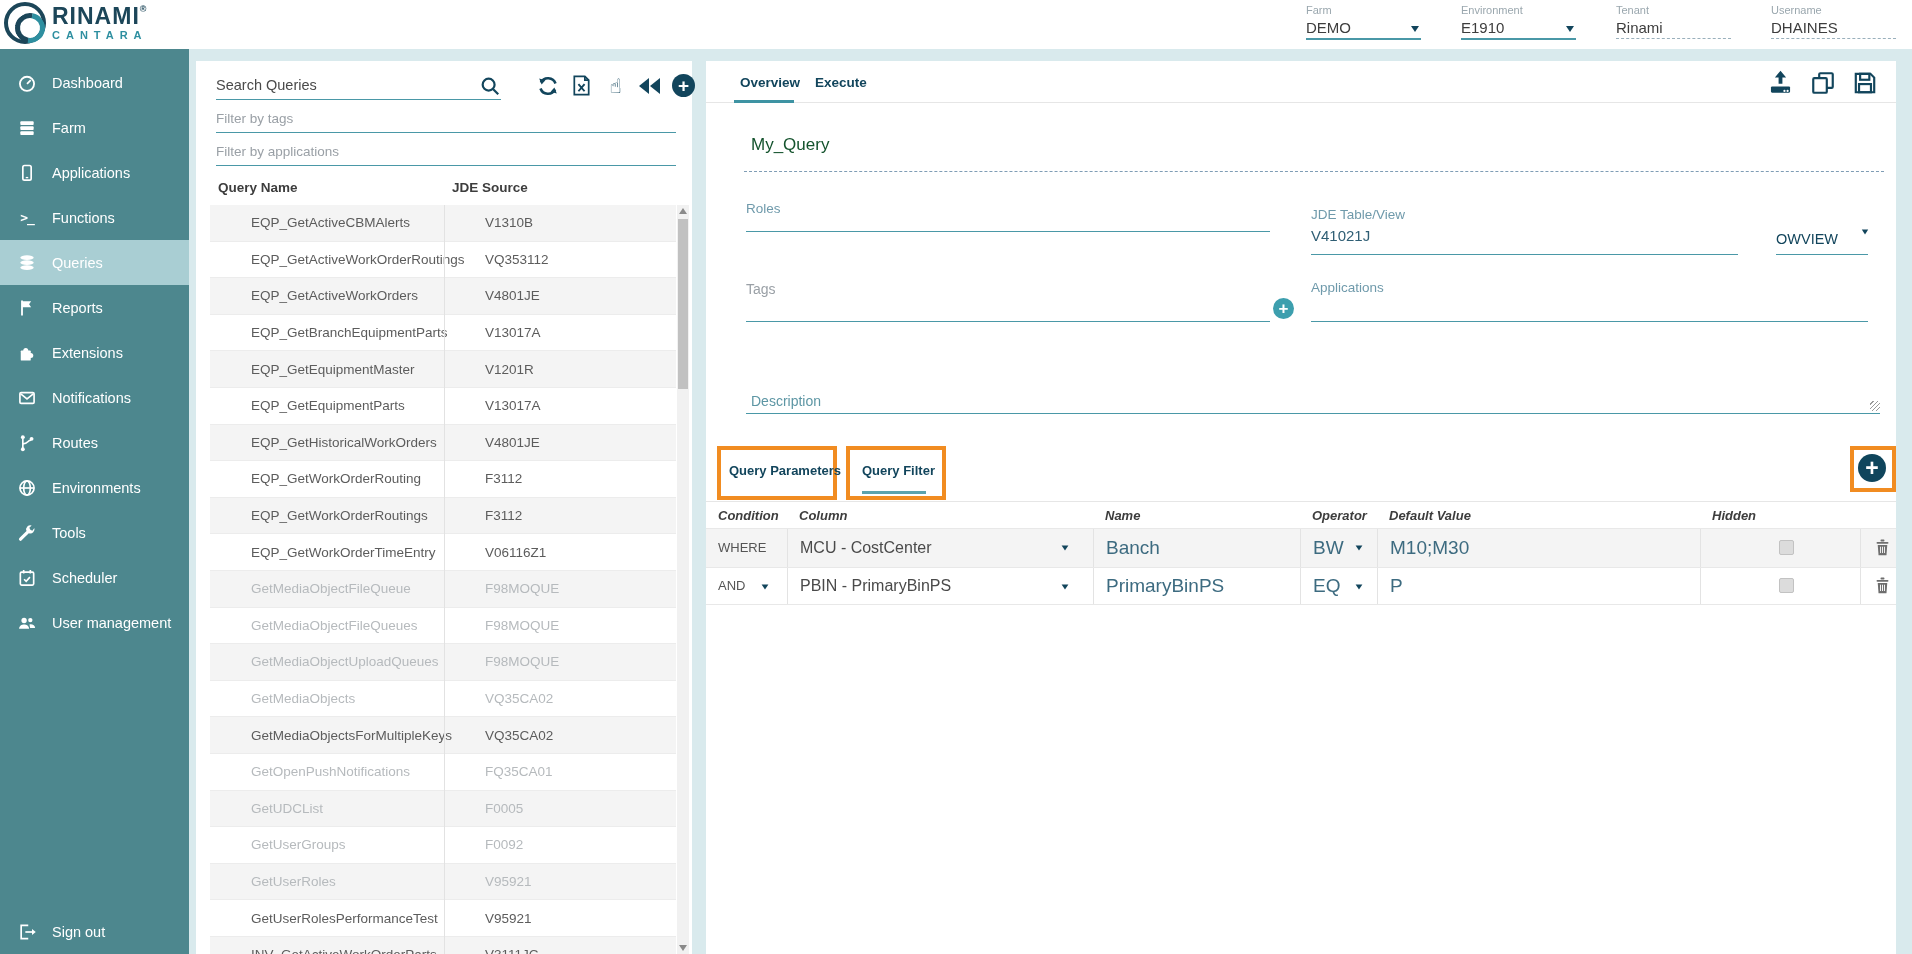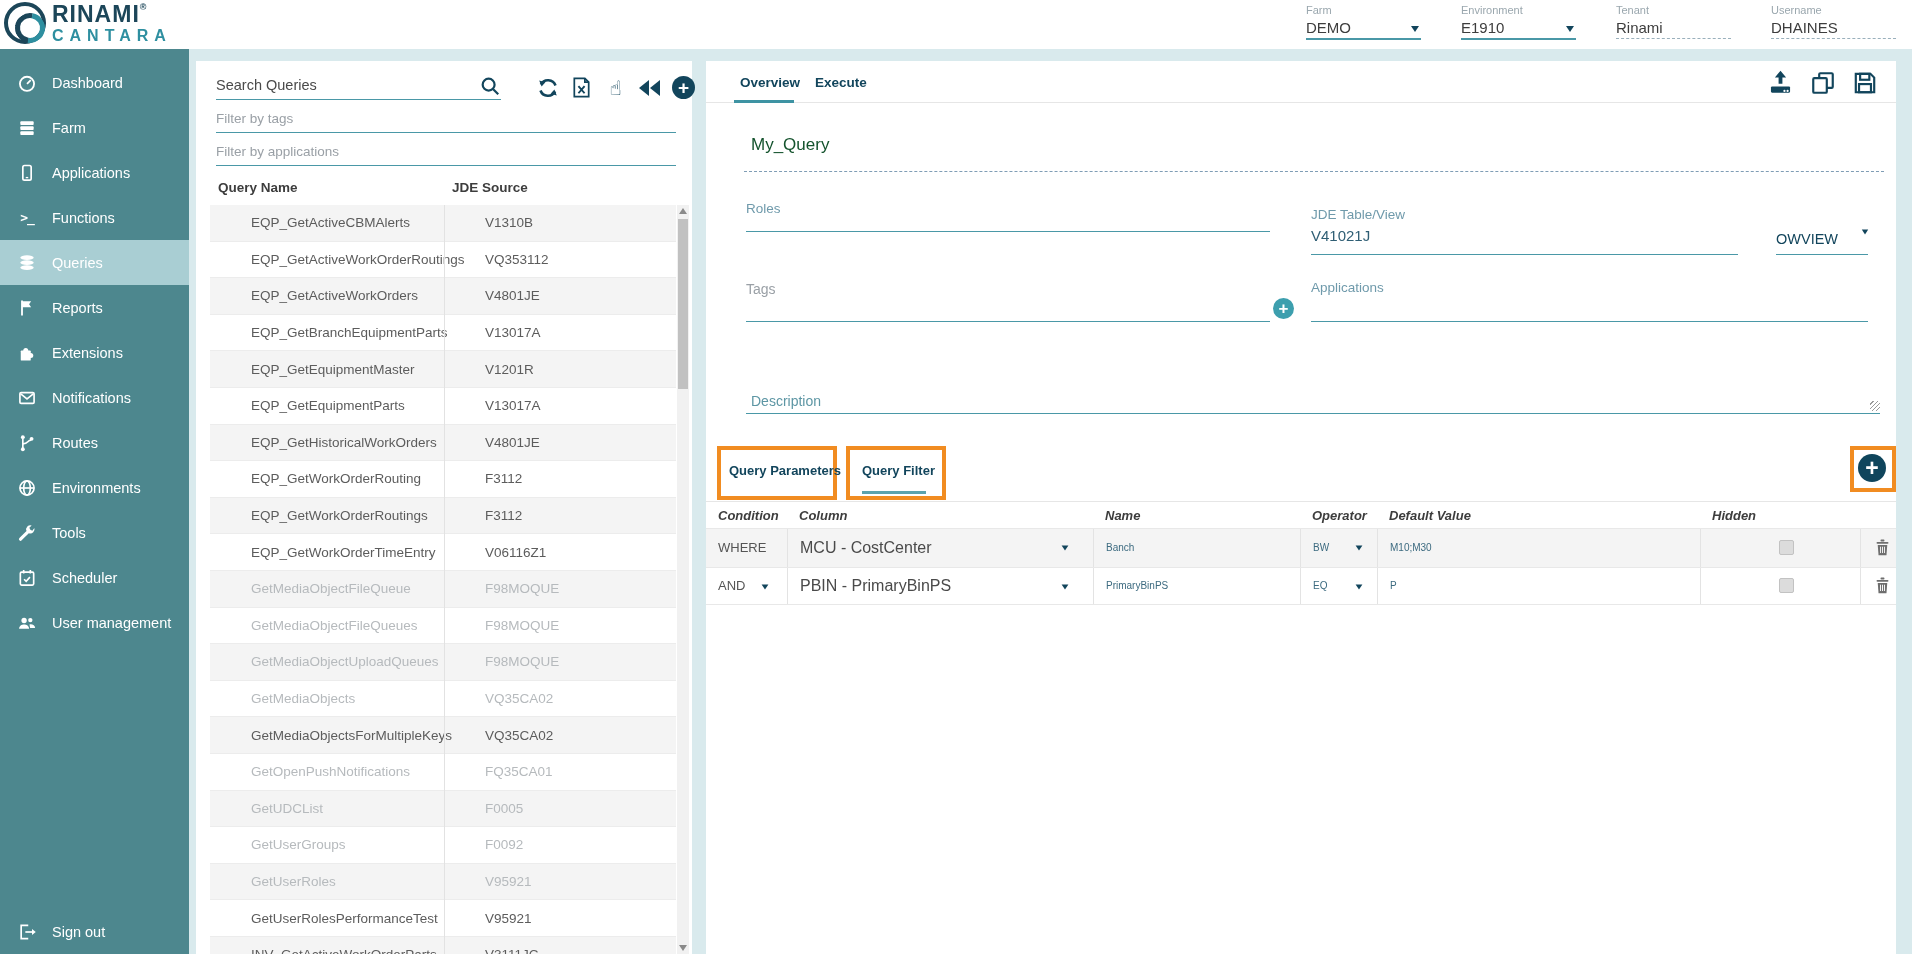--- a/index.html
+++ b/index.html
@@ -8,21 +8,21 @@
 
   
   .header { position:absolute; left:0; top:0; width:1912px; height:49px; background:#fff; z-index:5; }
   .logo { position:absolute; left:4px; top:2px; display:flex; align-items:center; }
   .logo-mark { width:42px; height:42px; border-radius:50%; border:4px solid #1c4659; background:#fff; position:relative; }
   .logo-mark::after { content:""; position:absolute; left:7px; top:7px; width:20px; height:20px;
      border-radius:50%; border:5px solid #2e8fa0; border-left-color:#1c4659; border-top-color:#1c4659; transform:rotate(-35deg); }
   .logo-text { margin-left:6px; line-height:1; }
   .logo-title { font-size:23px; font-weight:bold; color:#1c4659; letter-spacing:1px; }
   .logo-reg { font-size:9px; color:#1c4659; vertical-align:top; }
-  .logo-sub { font-size:16px; font-weight:bold; color:#2e8fa0; letter-spacing:6px; margin-top:2px; }
+  .logo-sub { font-size:11px; font-weight:bold; color:#2e8fa0; letter-spacing:6px; margin-top:2px; }
   .hdr-fields { position:absolute; right:16px; top:4px; display:flex; gap:40px; }
   .hdr-field { width:115px; }
   .hdr-field.wide { width:125px; }
   .hdr-label { font-size:11px; color:#9aa7ae; }
   .hdr-value { font-size:15px; color:#3d3d3d; padding:3px 0 2px 0; position:relative; }
   .hdr-underline-solid { border-bottom:2px solid #4a98a7; }
   .hdr-underline-dashed { border-bottom:1px dashed #9ab0bc; }
   .hdr-caret { position:absolute; right:2px; top:10px; }
   .caret { width:0; height:0; border-left:4.5px solid transparent; border-right:4.5px solid transparent;
      border-top:6px solid #12455c; display:inline-block; }
@@ -33,21 +33,21 @@
      color:#fff; font-size:14.5px; cursor:pointer; }
   .side-item.active { background:#a9ced3; }
   .side-icon { width:22px; height:22px; display:flex; align-items:center; justify-content:center; flex:none; }
   .side-icon svg { width:20px; height:20px; }
   .fn-glyph { color:#fff; font-weight:bold; font-size:13px; font-family:"DejaVu Sans Mono",monospace; letter-spacing:-1px; }
   .signout { position:absolute; left:0; bottom:0; width:100%; height:44px; }
 
   
   .qpanel { position:absolute; left:196px; top:61px; width:496px; bottom:0; background:#fff;
      padding:8px 0 0 0; display:flex; flex-direction:column; }
-  .qp-toolbar { display:flex; align-items:flex-end; padding:4px 8px 0 20px; }
+  .qp-toolbar { display:flex; align-items:flex-start; padding:4px 8px 0 20px; }
   .qp-search { position:relative; width:285px; }
   .qp-search input { width:285px; border:none; outline:none; border-bottom:1px solid #4a98a7;
      font-size:14.5px; padding:4px 26px 6px 0; color:#424242; font-family:inherit; }
   .qp-search input::placeholder { color:#4a4a4a; opacity:1; }
   .qp-search .search-ic { position:absolute; right:0; top:2px; }
   .qp-icons { display:flex; align-items:center; gap:9px; margin-left:34px; }
   .qp-icons .icbtn { width:25px; height:25px; display:flex; align-items:center; justify-content:center; cursor:pointer; }
   .hand-glyph { font-family:"DejaVu Sans",sans-serif; font-size:20px; color:#12455c; line-height:1; }
   .rewind { display:flex; gap:1px; }
   .tri-left { width:0; height:0; border-top:8px solid transparent; border-bottom:8px solid transparent;
@@ -124,21 +124,21 @@
   .ftable { position:absolute; left:0; top:440px; width:1190px; }
   .frow { display:grid; grid-template-columns:81px 306px 207px 77px 323px 160px 36px; align-items:center; }
   .fhead { height:27px; border-top:1px solid #e6e6e6; font-size:13px; font-weight:bold; color:#3d3d3d; }
   .fhead > div { padding-left:12px;font-style:italic; }
   .fdata { height:38.5px; font-size:13px; color:#555; border-top:1px solid #e8e8e8; }
   .fdata.alt { background:#f4f4f4; }
   .fdata:last-child { border-bottom:1px solid #e8e8e8; }
   .fdata > div { padding-left:12px; height:100%; display:flex; align-items:center; position:relative; }
   .fdata > div + div { border-left:1px solid #e3e3e3; }
   .fsel { color:#4a4a4a; font-size:16px; }
-  .fval { color:#3d6b80; font-size:10px; }
+  .fval { color:#3d6b80; font-size:19px; }
   .cell-caret { position:absolute; right:24px; top:16px; transform:scale(.85); }
   .cell-caret.near { right:14px; }
   .chk { width:15px; height:15px; background:#dcdcdc; border:1px solid #c2c2c2; border-radius:2px; margin-left:66px; cursor:pointer; }
   .trash { cursor:pointer; display:flex; }
 </style>
 </head>
 <body>
 
 <div class="header">
   <div class="logo">

